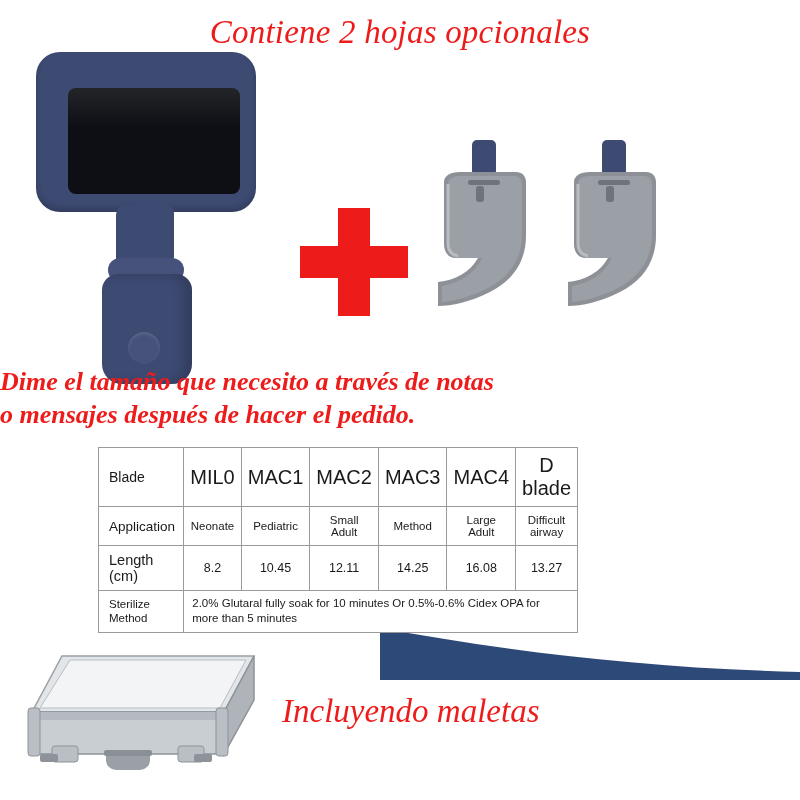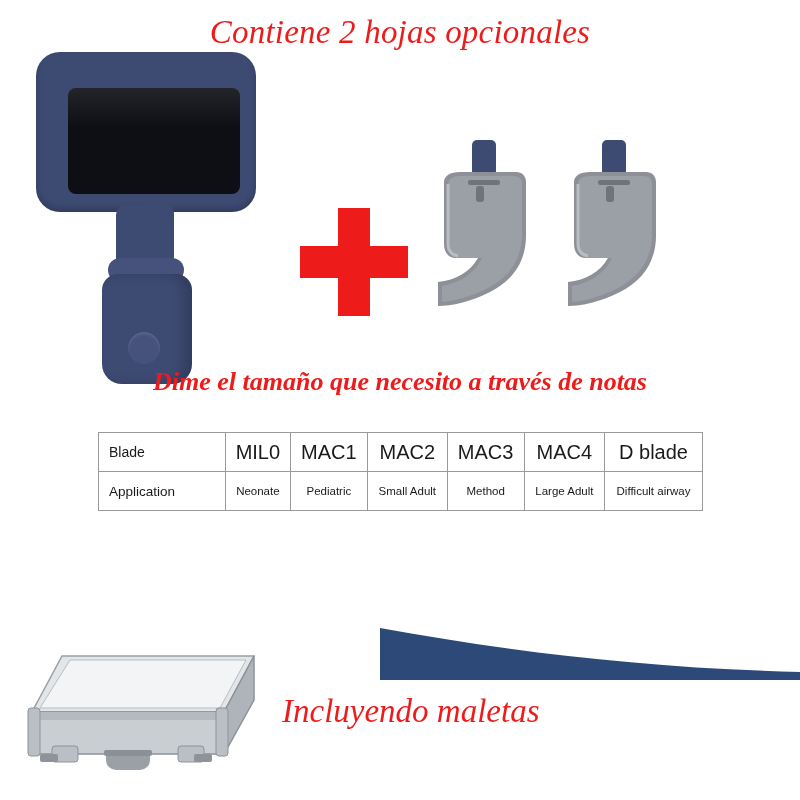--- a/index.html
+++ b/index.html
@@ -130,35 +130,35 @@
   .blade { position: absolute; top: 0; width: 120px; height: 190px; }
   .blade.one { left: 10px; }
   .blade.two { left: 140px; }
 
   
   .subhead {
     position: absolute;
     top: 366px;
     left: 0;
     width: 800px;
-    text-align: center;
+    text-align: left;
     color: #ee1b1b;
     font-family: "Liberation Serif", serif;
     font-weight: bold;
     font-style: italic;
     font-size: 26px;
     line-height: 1.25;
   }
 
   
   .spec-table {
     position: absolute;
     left: 98px;
-    top: 432px;
-    width: 605px;
+    top: 447px;
+    width: 480px;
     border-collapse: collapse;
     background: #ffffff;
     font-size: 12.5px;
     color: #1a1a1a;
   }
   .spec-table td {
     border: 1px solid #9a9a9a;
     padding: 6px 6px;
     text-align: center;
     vertical-align: middle;
@@ -254,20 +254,21 @@
       <path d="M30 36 H84 C89 36 92 39 92 44 L92 95 C92 117 81 136 58 148 C41 157 24 161 12 162 L12 146 C30 143 44 134 52 118 L28 118 C22 118 18 114 18 106 L18 44 C18 39 23 36 30 36 Z" fill="#9ba0a6"></path>
       <rect x="38" y="40" width="32" height="5" rx="2" fill="#6f747a"></rect>
       <rect x="46" y="46" width="8" height="16" rx="3" fill="#6f747a"></rect>
       <path d="M18 44 L18 104 Q18 114 28 116" fill="none" stroke="#b9bdc2" stroke-width="3"></path>
     </svg>
   </div>
 </div>
 
 <div class="subhead">
   <div>Dime el tamaño que necesito a través de notas</div>
+  <div>o mensajes después de hacer el pedido.</div>
 </div>
 
 <div class="swoosh">
   <svg width="420" height="60" viewBox="0 0 420 60">
     <path d="M0 8 C120 30 260 48 420 52 L420 60 L0 60 Z" fill="#1b3a6b" opacity="0.92"></path>
     <path d="M0 0 C130 24 270 42 420 46" fill="none" stroke="#ffffff" stroke-width="3"></path>
   </svg>
 </div>
 
 <table class="spec-table">
@@ -283,20 +284,33 @@
     </tr>
     <tr>
       <td class="label">Application</td>
       <td class="small">Neonate</td>
       <td class="small">Pediatric</td>
       <td class="small">Small Adult</td>
       <td class="small">Method</td>
       <td class="small">Large Adult</td>
       <td class="small">Difficult airway</td>
     </tr>
+    <tr class="r-len">
+      <td class="label">Length (cm)</td>
+      <td>8.2</td>
+      <td>10.45</td>
+      <td>12.11</td>
+      <td>14.25</td>
+      <td>16.08</td>
+      <td>13.27</td>
+    </tr>
+    <tr>
+      <td class="label sterilize-label">Sterilize Method</td>
+      <td class="sterilize-value" colspan="6">2.0% Glutaral fully soak for 10 minutes Or 0.5%-0.6% Cidex OPA for more than 5 minutes</td>
+    </tr>
   </tbody>
 </table>
 
 <div class="case">
   <svg width="250" height="135" viewBox="0 0 250 135">
 
     <polygon points="44,6 236,6 206,62 14,62" fill="#e3e6e9" stroke="#9aa0a6" stroke-width="1.5"></polygon>
     <polygon points="52,10 228,10 202,58 22,58" fill="#f2f4f6" stroke="#b8bdc2" stroke-width="1"></polygon>
 
     <polygon points="14,62 206,62 206,104 14,104" fill="#c9ced3" stroke="#8d9399" stroke-width="1.5"></polygon>

